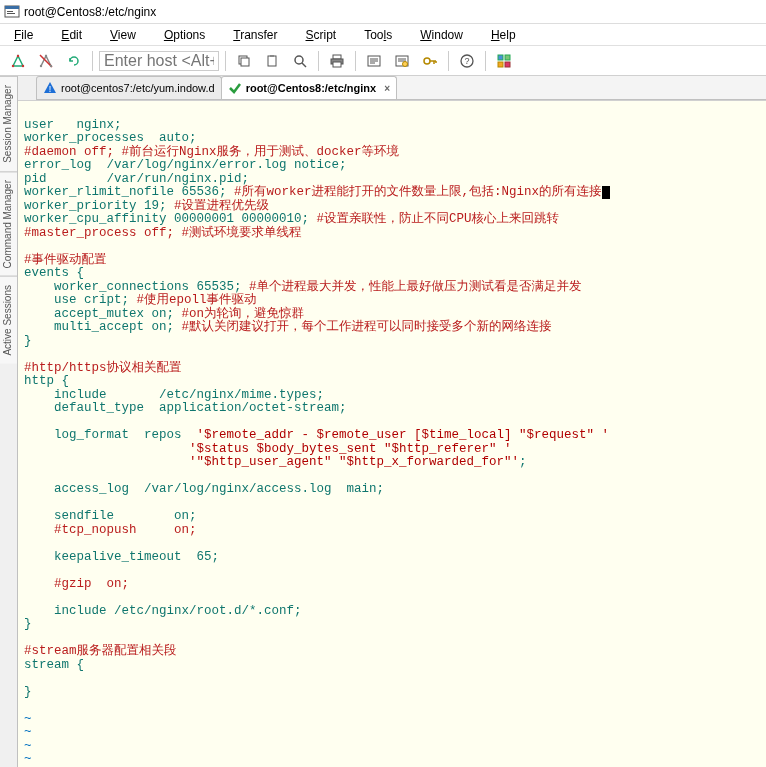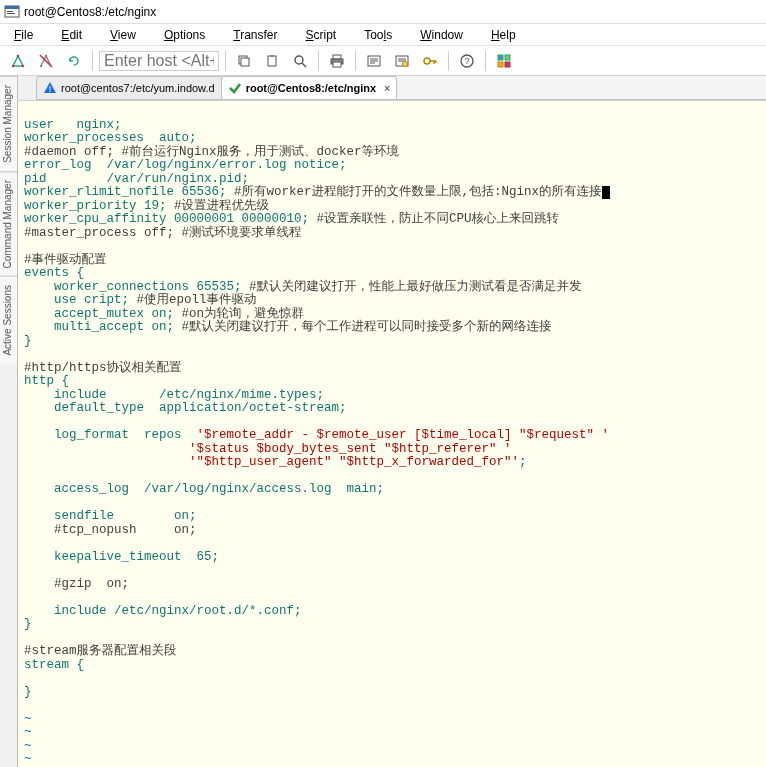--- a/index.html
+++ b/index.html
@@ -138,21 +138,21 @@
   background: #fffff0;
   font-family: "Courier New", monospace;
   font-size: 12.5px;
   line-height: 13.5px;
   padding: 4px 6px;
   overflow: auto;
   white-space: pre;
   color: #000;
   border-top: 1px solid #d0d0d0;
 }
-.c-blue { color: #404040; }
+.c-blue { color: #b91c1c; }
 .c-red { color: #b00000; margin-top: 24px; }
 .c-black { color: #0f766e; }
 .c-tilde { color: #0070c0; }
 .cursor-block {
   display: inline-block;
   width: 8px;
   height: 13px;
   background: #000;
   vertical-align: text-bottom;
 }
@@ -310,21 +310,21 @@
 <span class="c-blue">#daemon off;</span><span class="c-blue"> #前台运行Nginx服务，用于测试、docker等环境</span>
 <span class="c-black">error_log  /var/log/nginx/error.log notice;</span>
 <span class="c-black">pid        /var/run/nginx.pid;</span>
 <span class="c-black">worker_rlimit_nofile 65536; </span><span class="c-blue">#所有worker进程能打开的文件数量上限,包括:Nginx的所有连接</span><span class="cursor-block"></span>
 <span class="c-black">worker_priority 19; </span><span class="c-blue">#设置进程优先级</span>
 <span class="c-black">worker_cpu_affinity 00000001 00000010; </span><span class="c-blue">#设置亲联性，防止不同CPU核心上来回跳转</span>
 <span class="c-blue">#master_process off;</span><span class="c-blue"> #测试环境要求单线程</span>
 <span></span>
 <span class="c-blue">#事件驱动配置</span>
 <span class="c-black">events {</span>
-<span class="c-black">    worker_connections 65535; </span><span class="c-blue">#默认关闭建议打开，性能上最好做压力测试看是否满足并发</span>
+<span class="c-black">    worker_connections 65535; </span><span class="c-blue">#单个进程最大并发，性能上最好做压力测试看是否满足并发</span>
 <span class="c-black">    use cript; </span><span class="c-blue">#使用epoll事件驱动</span>
 <span class="c-black">    accept_mutex on; </span><span class="c-blue">#on为轮询，避免惊群</span>
 <span class="c-black">    multi_accept on; </span><span class="c-blue">#默认关闭建议打开，每个工作进程可以同时接受多个新的网络连接</span>
 <span class="c-black">}</span>
 <span></span>
 <span class="c-blue">#http/https协议相关配置</span>
 <span class="c-black">http {</span>
 <span class="c-black">    include       /etc/nginx/mime.types;</span>
 <span class="c-black">    default_type  application/octet-stream;</span>
 <span></span>

